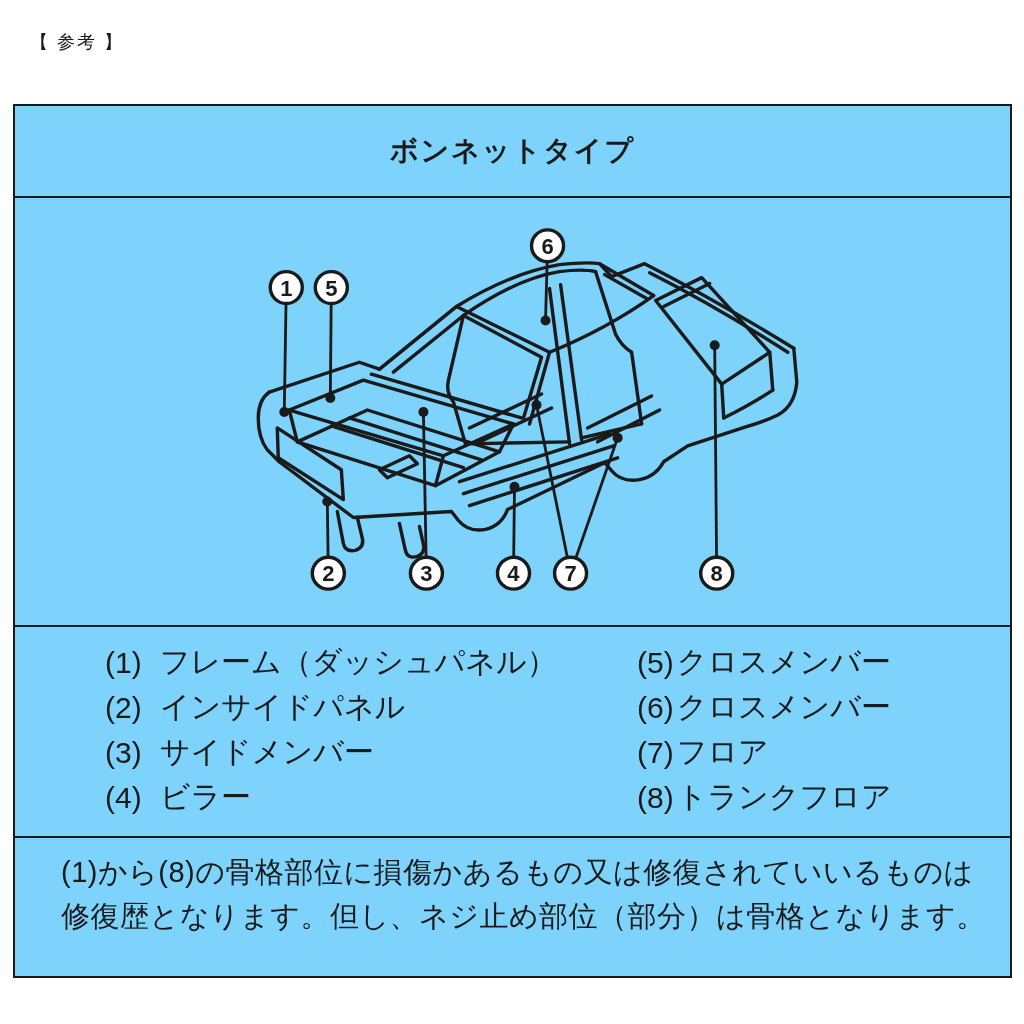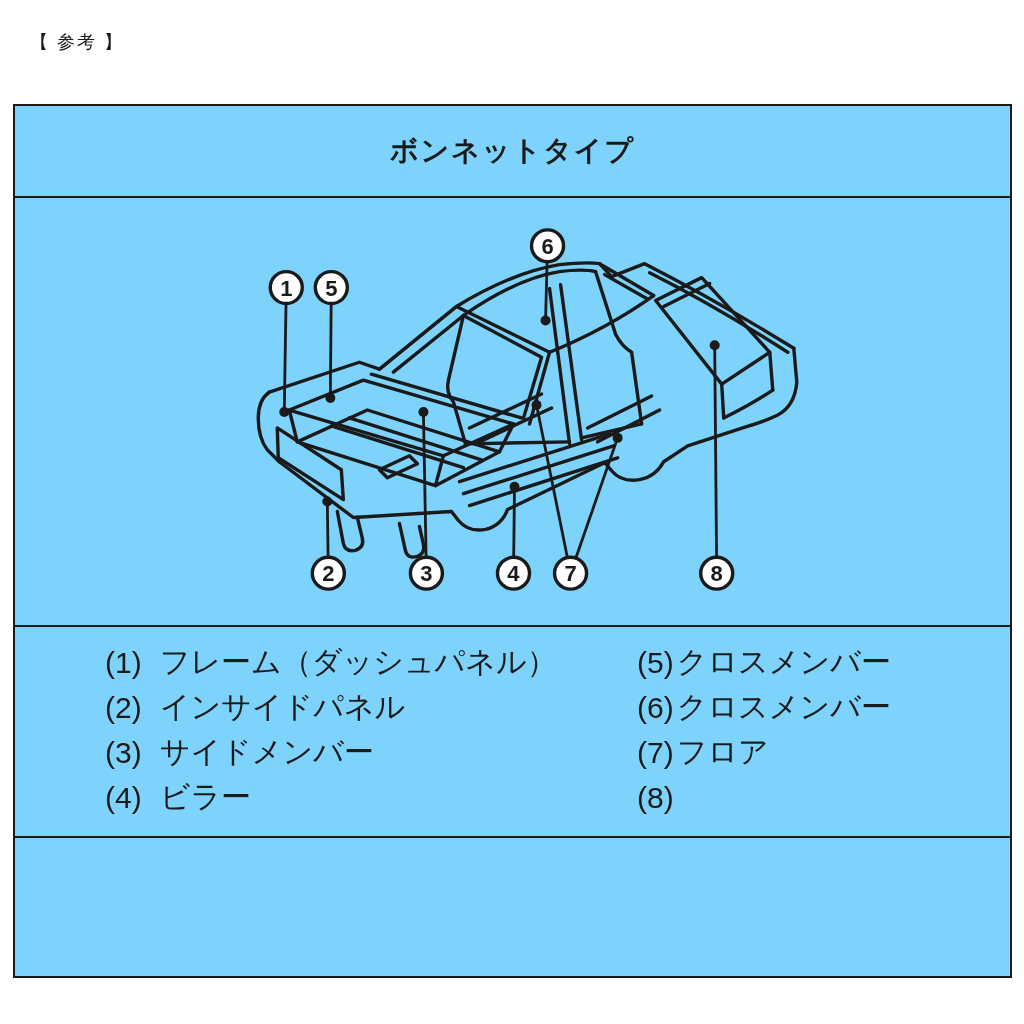--- a/index.html
+++ b/index.html
@@ -190,19 +190,24 @@
           <div class="legend-item">
             <span class="num">(6)</span>
             <span>クロスメンバー</span>
           </div>
           <div class="legend-item">
             <span class="num">(7)</span>
             <span>フロア</span>
           </div>
           <div class="legend-item">
             <span class="num">(8)</span>
+            <span>トランクフロア</span>
           </div>
         </div>
     </div>
 
+    <div class="row-note">
+      <div>(1)から(8)の骨格部位に損傷かあるもの又は修復されていいるものは</div>
+      <div>修復歴となります。但し、ネジ止め部位（部分）は骨格となります。</div>
+    </div>
 
   </div>
 </div>
 
 </body></html>

